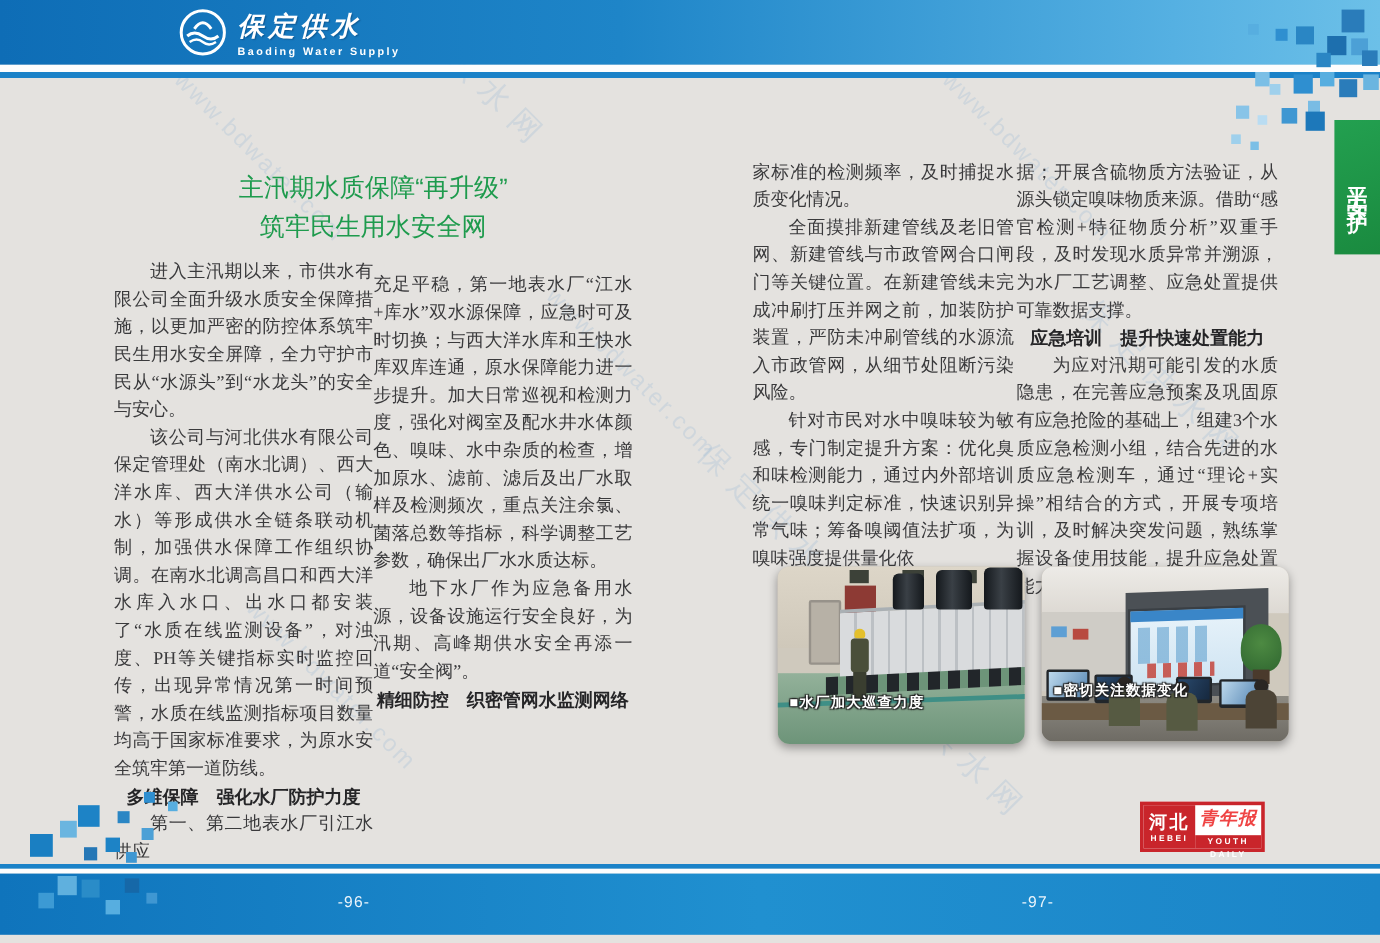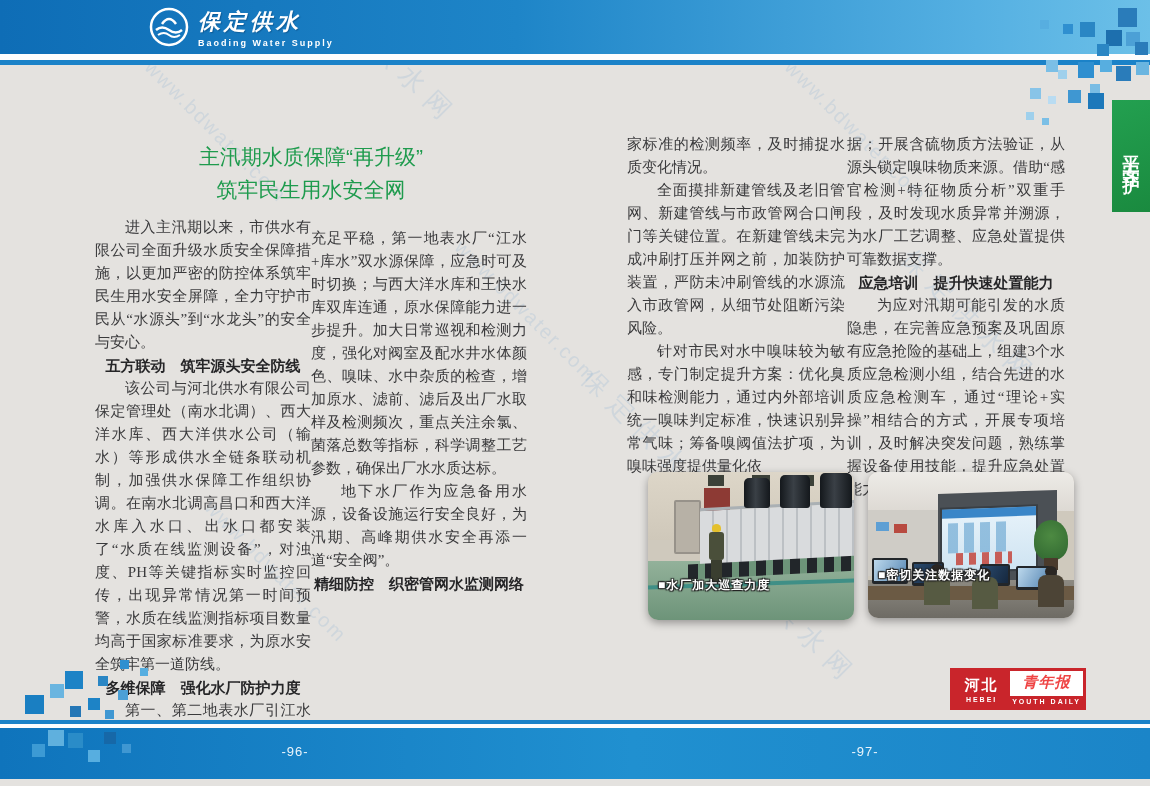--- a/index.html
+++ b/index.html
@@ -123,21 +123,21 @@
   .p2-floor { position:absolute; left:0; bottom:0; width:100%; height:26%; background:linear-gradient(#8d8a82,#6e6b64); }
   .p2-desk  { position:absolute; left:0; bottom:18px; width:100%; height:14px; background:#6b5a44; }
   .p2-mon   { position:absolute; background:#22262a; border-radius:2px; }
   .p2-mon i { position:absolute; left:2px; top:2px; right:2px; bottom:3px; background:linear-gradient(120deg,#bcd8ec,#5787b4); display:block; }
   .p2-mon.dark i { background:linear-gradient(120deg,#2a4a6e,#16283e); }
   .p2-person{ position:absolute; }
   .p2-torso { position:absolute; left:0; top:9px; width:26px; height:32px; background:#565a42; border-radius:8px 8px 0 0; }
   .p2-head  { position:absolute; left:7px; top:0; width:12px; height:11px; background:#2a2623; border-radius:50%; }
   
   .np-logo {
-    position:absolute; left:950px; top:668px; width:136px; height:42px;
+    position:absolute; left:950px; top:668px; width:104px; height:42px;
     background:#fff; border:3px solid #c9252b; display:flex;
   }
   .np-left { width:44%; background:#c9252b; color:#fff; display:flex; flex-direction:column; align-items:center; justify-content:center; }
   .np-left-cn { font-size:15px; font-weight:bold; letter-spacing:2px; }
   .np-left-en { font-size:7px; font-weight:bold; letter-spacing:2px; margin-top:1px; }
   .np-right { width:56%; display:flex; flex-direction:column; }
   .np-right-cn { flex:1; color:#ef4444; font-size:15px; font-weight:bold; font-style:italic; text-align:center; letter-spacing:1px; padding-top:2px; }
   .np-right-en { height:11px; background:#c9252b; color:#fff; font-size:7px; font-weight:bold; letter-spacing:2px; text-align:center; line-height:11px; }
   
   .sq { position:absolute; }
@@ -203,21 +203,20 @@
     <span>平安守护</span>
   </div>
 
   <div class="title">
     <div>主汛期水质保障“再升级”</div>
     <div>筑牢民生用水安全网</div>
   </div>
 
   <div class="col col-1">
     <p>进入主汛期以来，市供水有限公司全面升级水质安全保障措施，以更加严密的防控体系筑牢民生用水安全屏障，全力守护市民从“水源头”到“水龙头”的安全与安心。</p>
-    <h4>五方联动　筑牢源头安全防线</h4>
     <p>该公司与河北供水有限公司保定管理处（南水北调）、西大洋水库、西大洋供水公司（输水）等形成供水全链条联动机制，加强供水保障工作组织协调。在南水北调高昌口和西大洋水库入水口、出水口都安装了“水质在线监测设备”，对浊度、PH等关键指标实时监控回传，出现异常情况第一时间预警，水质在线监测指标项目数量均高于国家标准要求，为原水安全筑牢第一道防线。</p>
     <h4>多维保障　强化水厂防护力度</h4>
     <p>第一、第二地表水厂引江水供应</p>
   </div>
 
   <div class="col col-2">
     <p class="cont">充足平稳，第一地表水厂“江水+库水”双水源保障，应急时可及时切换；与西大洋水库和王快水库双库连通，原水保障能力进一步提升。加大日常巡视和检测力度，强化对阀室及配水井水体颜色、嗅味、水中杂质的检查，增加原水、滤前、滤后及出厂水取样及检测频次，重点关注余氯、菌落总数等指标，科学调整工艺参数，确保出厂水水质达标。</p>
     <p>地下水厂作为应急备用水源，设备设施运行安全良好，为汛期、高峰期供水安全再添一道“安全阀”。</p>
     <h4>精细防控　织密管网水监测网络</h4>
   </div>

